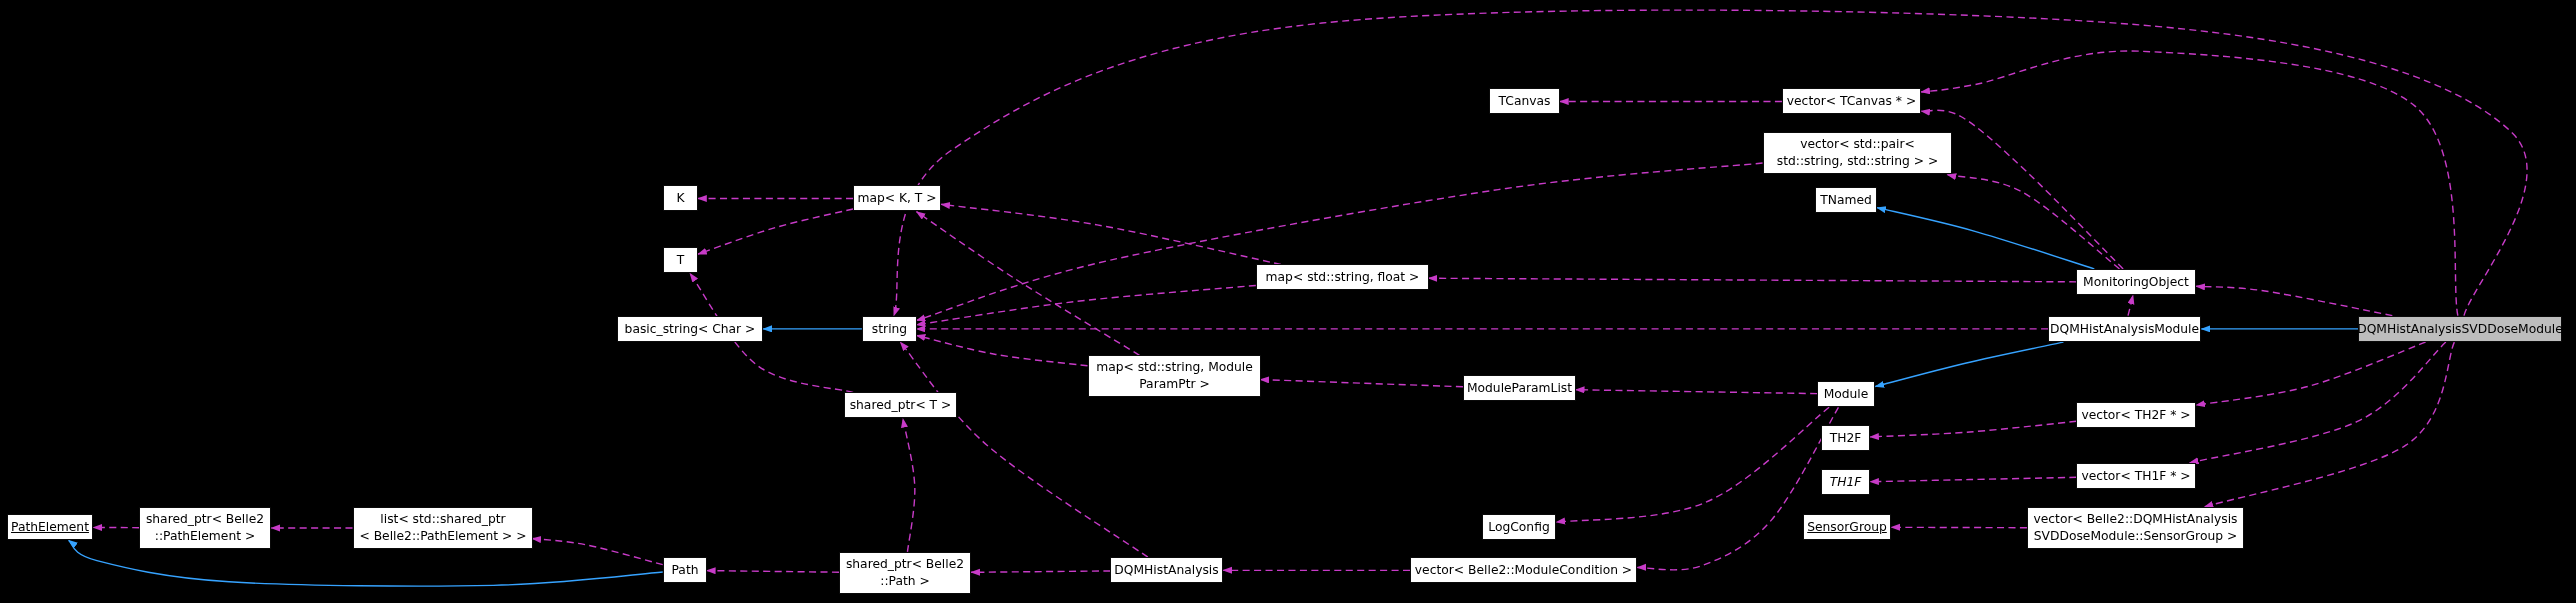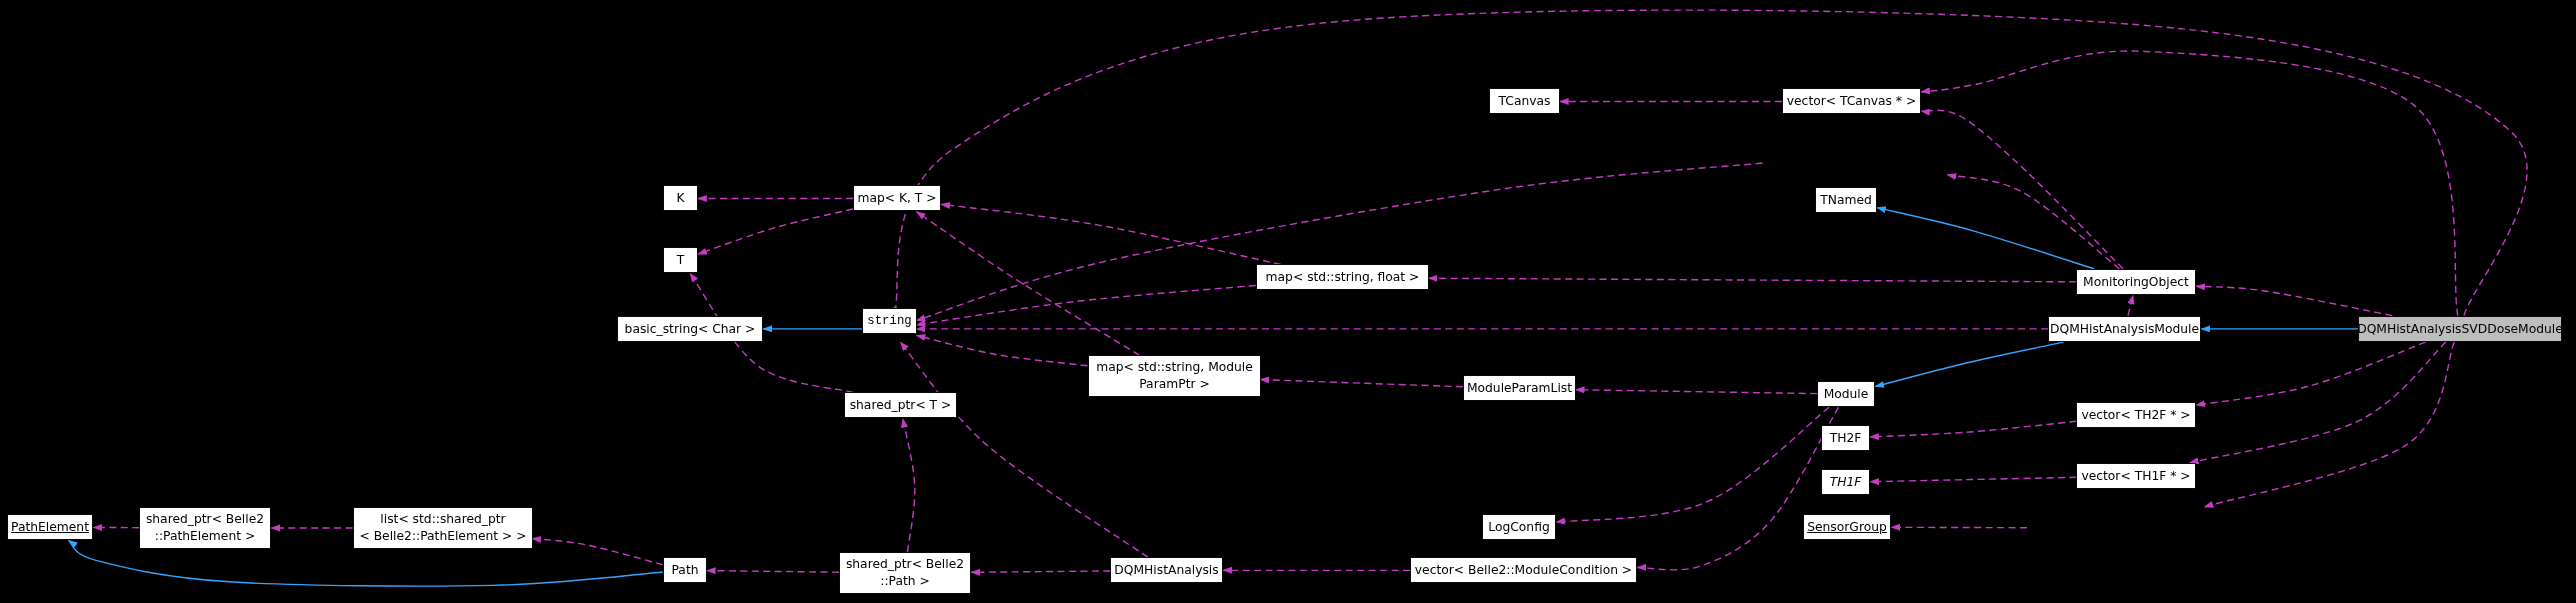--- a/index.html
+++ b/index.html
@@ -75,20 +75,24 @@
       <path d="M 400 599 L 308 599" class="edge usage" marker-end="url(#arrow-usage)"></path>
       <path d="M 158 598.5738636363636 L 106 598.2784090909091" class="edge usage" marker-end="url(#arrow-usage)"></path>
       <path d="M 1029.6938775510205 626 C 1031.078231292517 613.6666666666666, 1038.8475303164744 577.1666666666666, 1038 552 C 1037.1524696835256 526.8333333333334, 1026.840579710145 487.8333333333333, 1024.608695652174 475" class="edge usage" marker-end="url(#arrow-usage)"></path>
     </svg>
 <div class="node" style="left: 1489px; top: 88px; width: 71px; height: 26.4px; justify-content: center;">
       <div>TCanvas</div>
     </div>
     <div class="node" style="left: 1782px; top: 88px; width: 139px; height: 26.4px;">
       <div>vector&lt; TCanvas * &gt;</div>
     </div>
+    <div class="node" style="left: 1763px; top: 132px; width: 189px; height: 42px;">
+      <div>vector&lt; std::pair&lt;</div>
+      <div>std::string, std::string &gt; &gt;</div>
+    </div>
     <div class="node" style="left: 1815px; top: 187px; width: 62px; height: 26.4px;">
       <div>TNamed</div>
     </div>
     <div class="node" style="left: 663px; top: 185px; width: 35px; height: 26.4px;">
       <div>K</div>
     </div>
     <div class="node" style="left: 853px; top: 185px; width: 88px; height: 26.4px;">
       <div>map&lt; K, T &gt;</div>
     </div>
     <div class="node" style="left: 663px; top: 247px; width: 35px; height: 26.4px;">
@@ -96,21 +100,21 @@
     </div>
     <div class="node" style="left: 1256px; top: 264px; width: 173px; height: 26.4px;">
       <div>map&lt; std::string, float &gt;</div>
     </div>
     <div class="node" style="left: 2076px; top: 269px; width: 120px; height: 26.4px;">
       <div>MonitoringObject</div>
     </div>
     <div class="node" style="left: 617px; top: 316px; width: 146px; height: 26.4px;">
       <div>basic_string&lt; Char &gt;</div>
     </div>
-    <div class="node" style="left: 862px; top: 308px; width: 55px; height: 26.4px; font-family: Liberation Mono, monospace;">
+    <div class="node" style="left: 862px; top: 316px; width: 55px; height: 26.4px;">
       <div>string</div>
     </div>
     <div class="node" style="left: 2048px; top: 316px; width: 153px; height: 26.4px;">
       <div>DQMHistAnalysisModule</div>
     </div>
     <div class="node highlight" style="left: 2358px; top: 316px; width: 204px; height: 26.4px;">
       <div>DQMHistAnalysisSVDDoseModule</div>
     </div>
     <div class="node" style="left: 1088px; top: 355px; width: 173px; height: 42px;">
       <div>map&lt; std::string, Module</div>
@@ -133,20 +137,24 @@
     </div>
     <div class="node" style="left: 1821px; top: 469px; width: 49px; height: 26.4px; font-style: italic;">
       <div>TH1F</div>
     </div>
     <div class="node" style="left: 2076px; top: 463px; width: 120px; height: 26.4px;">
       <div>vector&lt; TH1F * &gt;</div>
     </div>
     <div class="node" style="left: 1803px; top: 514px; width: 88px; height: 26.4px; text-decoration: underline;">
       <div>SensorGroup</div>
     </div>
+    <div class="node" style="left: 2027px; top: 507px; width: 217px; height: 42px;">
+      <div>vector&lt; Belle2::DQMHistAnalysis</div>
+      <div>SVDDoseModule::SensorGroup &gt;</div>
+    </div>
     <div class="node" style="left: 7px; top: 514px; width: 86px; height: 26.4px; text-decoration: underline;">
       <div>PathElement</div>
     </div>
     <div class="node" style="left: 139px; top: 507px; width: 132px; height: 42px;">
       <div>shared_ptr&lt; Belle2</div>
       <div>::PathElement &gt;</div>
     </div>
     <div class="node" style="left: 353px; top: 507px; width: 180px; height: 42px; text-align: right;">
       <div>list&lt; std::shared_ptr</div>
       <div>&lt; Belle2::PathElement &gt; &gt;</div>

